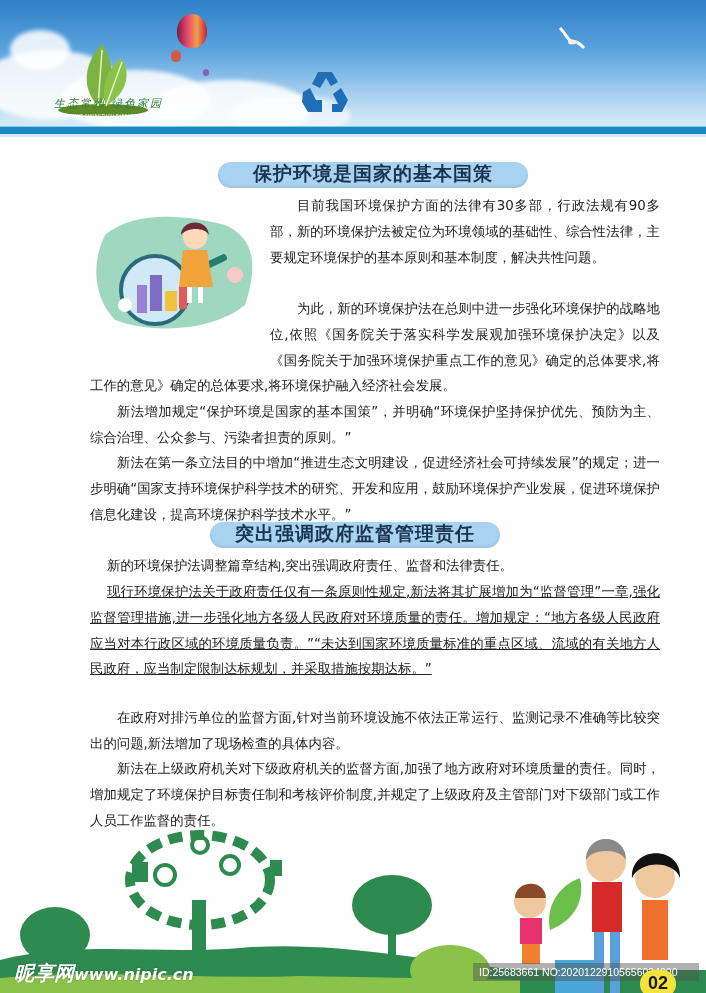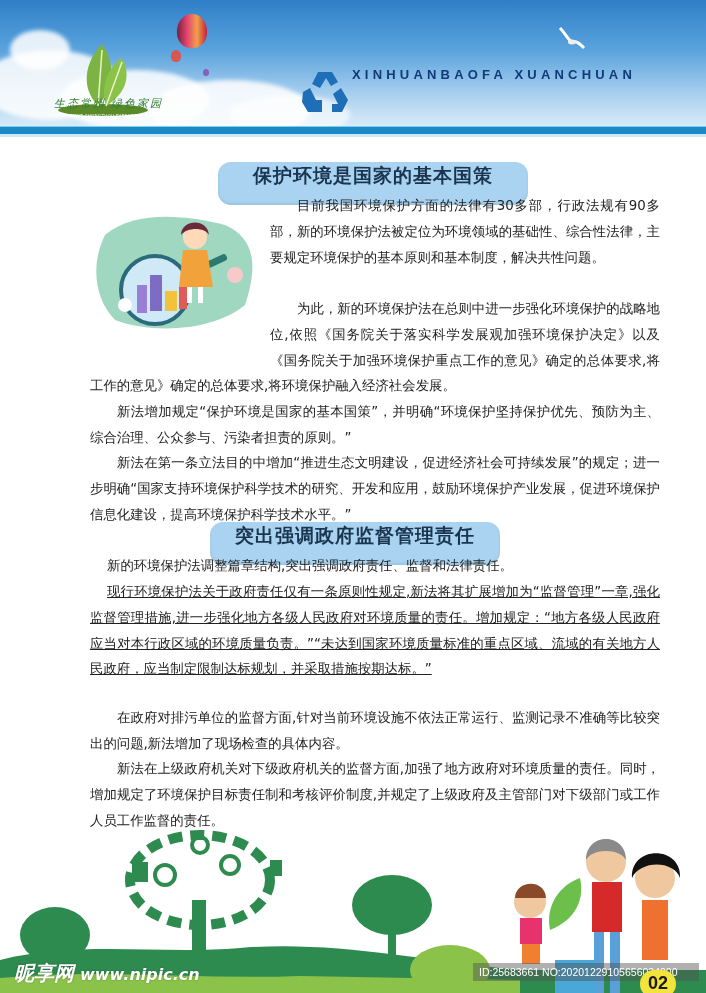--- a/index.html
+++ b/index.html
@@ -9,27 +9,27 @@
   .cloud{position:absolute;background:#fff;border-radius:50%;opacity:.85;filter:blur(2px);}
   .band{position:absolute;left:0;top:126px;width:706px;height:8px;background:#1c88c6;border-top:1px solid #7ad2f0;}
   .band2{position:absolute;left:0;top:134px;width:706px;height:3px;background:#cfe9f7;}
   .logo{position:absolute;left:40px;top:32px;width:130px;height:90px;}
   .logo-cn{position:absolute;left:54px;top:96px;font-size:11px;color:#2e7d32;font-family:Liberation Sans, sans-serif;font-style:italic;letter-spacing:2px;}
   .logo-en{position:absolute;left:50px;top:113px;font-size:4px;color:#fff;letter-spacing:0.3px;}
   .balloon{position:absolute;border-radius:50% 50% 45% 45%;}
   .title-en{position:absolute;left:352px;top:67px;font-size:13px;color:#123a7a;letter-spacing:4.2px;font-weight:bold;font-family:"Liberation Sans",sans-serif;}
   .title-cn{position:absolute;left:353px;top:84px;font-size:26px;color:#123a7a;letter-spacing:1px;font-family:"DejaVu Sans",sans-serif;}
   .recycle{position:absolute;left:300px;top:70px;width:50px;height:46px;}
-  .section-pill{position:absolute;height:43px;border-radius:13px;background:#a9d3f0;box-shadow:inset 0 -2px 3px rgba(0,0,0,.08);
-    font-weight:bold;font-size:19px;color:#1a3550;text-align:center;line-height:26px;letter-spacing:1px;}
+  .section-pill{position:absolute;height:26px;border-radius:13px;background:#a9d3f0;box-shadow:inset 0 -2px 3px rgba(0,0,0,.08);
+    font-weight:bold;font-size:19px;color:#1a3550;text-align:center;line-height:26px;letter-spacing:1px;font-family:Liberation Mono, monospace;}
   .para{position:absolute;font-size:13.4px;line-height:25.8px;color:#222;text-align:justify;}
   .illus{position:absolute;left:95px;top:205px;width:170px;height:130px;}
   .footer{position:absolute;left:0;top:820px;width:706px;height:173px;overflow:hidden;}
   .watermark{position:absolute;left:14px;top:960px;font-size:20px;color:#fff;font-weight:bold;font-style:italic;text-shadow:0 0 2px rgba(0,0,0,.35);}
-  .watermark .url{font-size:16px;margin-left:6px;}
+  .watermark .url{font-size:16px;}
   .idbar{position:absolute;left:473px;top:963px;width:226px;height:18px;background:rgba(80,80,80,.45);color:#fff;font-size:10.5px;line-height:18px;padding-left:6px;box-sizing:border-box;font-family:"Liberation Sans",sans-serif;}
   .pagenum{position:absolute;left:640px;top:970px;width:36px;height:28px;border-radius:14px;background:#f3e33a;color:#1a1a1a;font-weight:bold;font-size:18px;text-align:center;line-height:26px;font-family:"Liberation Sans",sans-serif;}
 </style>
 </head>
 <body>
 
 <div class="header">
   <div class="cloud" style="left:-20px;top:50px;width:140px;height:70px;"></div>
   <div class="cloud" style="left:60px;top:70px;width:150px;height:60px;"></div>
   <div class="cloud" style="left:150px;top:80px;width:160px;height:60px;"></div>
@@ -53,21 +53,20 @@
   <svg style="position:absolute;left:558px;top:26px;width:28px;height:26px;" viewBox="0 0 28 26">
     <path d="M2 2 C8 8 10 14 14 16 C18 14 22 18 26 22" stroke="#fff" stroke-width="3" fill="none"></path>
     <ellipse cx="14" cy="16" rx="4" ry="2.5" fill="#eee"></ellipse>
   </svg>
 
   <svg class="recycle" viewBox="0 0 50 46">
     <path d="M18 2 L32 2 L38 12 L31 16 L26 8 L20 18 L12 14Z" fill="#1f6fb8"></path>
     <path d="M41 18 L48 30 L42 42 L32 42 L32 34 L38 34 L33 24Z" fill="#1f6fb8"></path>
     <path d="M3 22 L10 18 L16 30 L22 30 L22 42 L8 42 L2 32Z" fill="#1f6fb8"></path>
   </svg>
-  <div class="title-en">XINHUANBAOFA XUANCHUAN</div>
 </div>
 <div class="band"></div>
 <div class="band2"></div>
 
 <div class="section-pill" style="left:218px;top:162px;width:310px;">保护环境是国家的基本国策</div>
 
 <svg class="illus" viewBox="0 0 170 130">
   <path d="M10 30 C40 5 90 10 130 20 C165 35 160 70 150 100 C120 125 60 130 20 115 C0 95 -5 60 10 30Z" fill="#8fd0b5" opacity=".85"></path>
   <circle cx="60" cy="85" r="34" fill="#cfe9f7" stroke="#2a6a7a" stroke-width="4"></circle>
   <rect x="42" y="80" width="10" height="28" fill="#9b7fd6"></rect>

